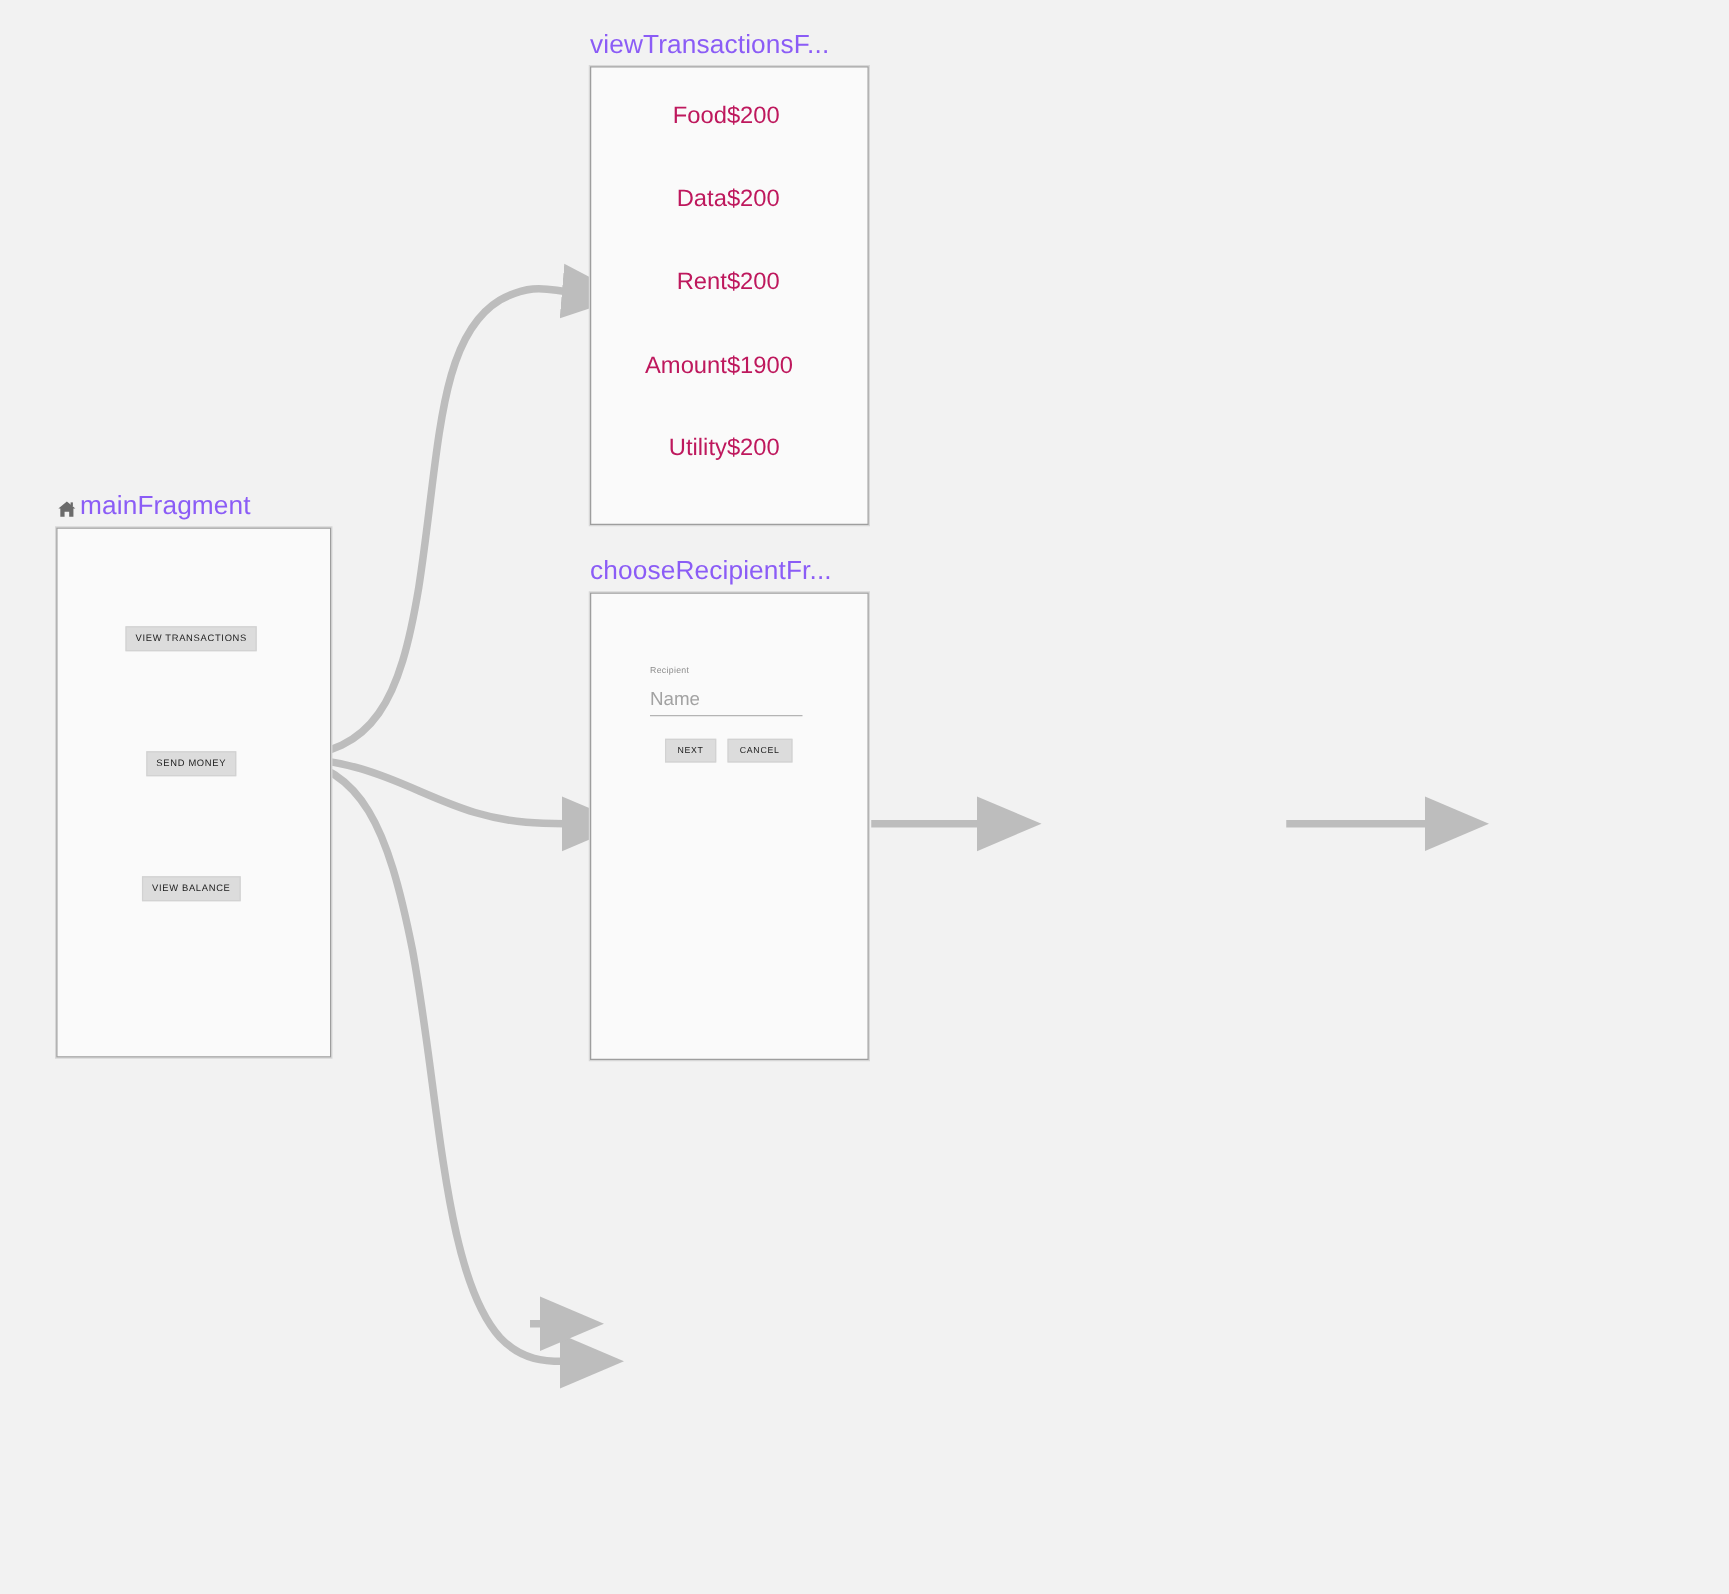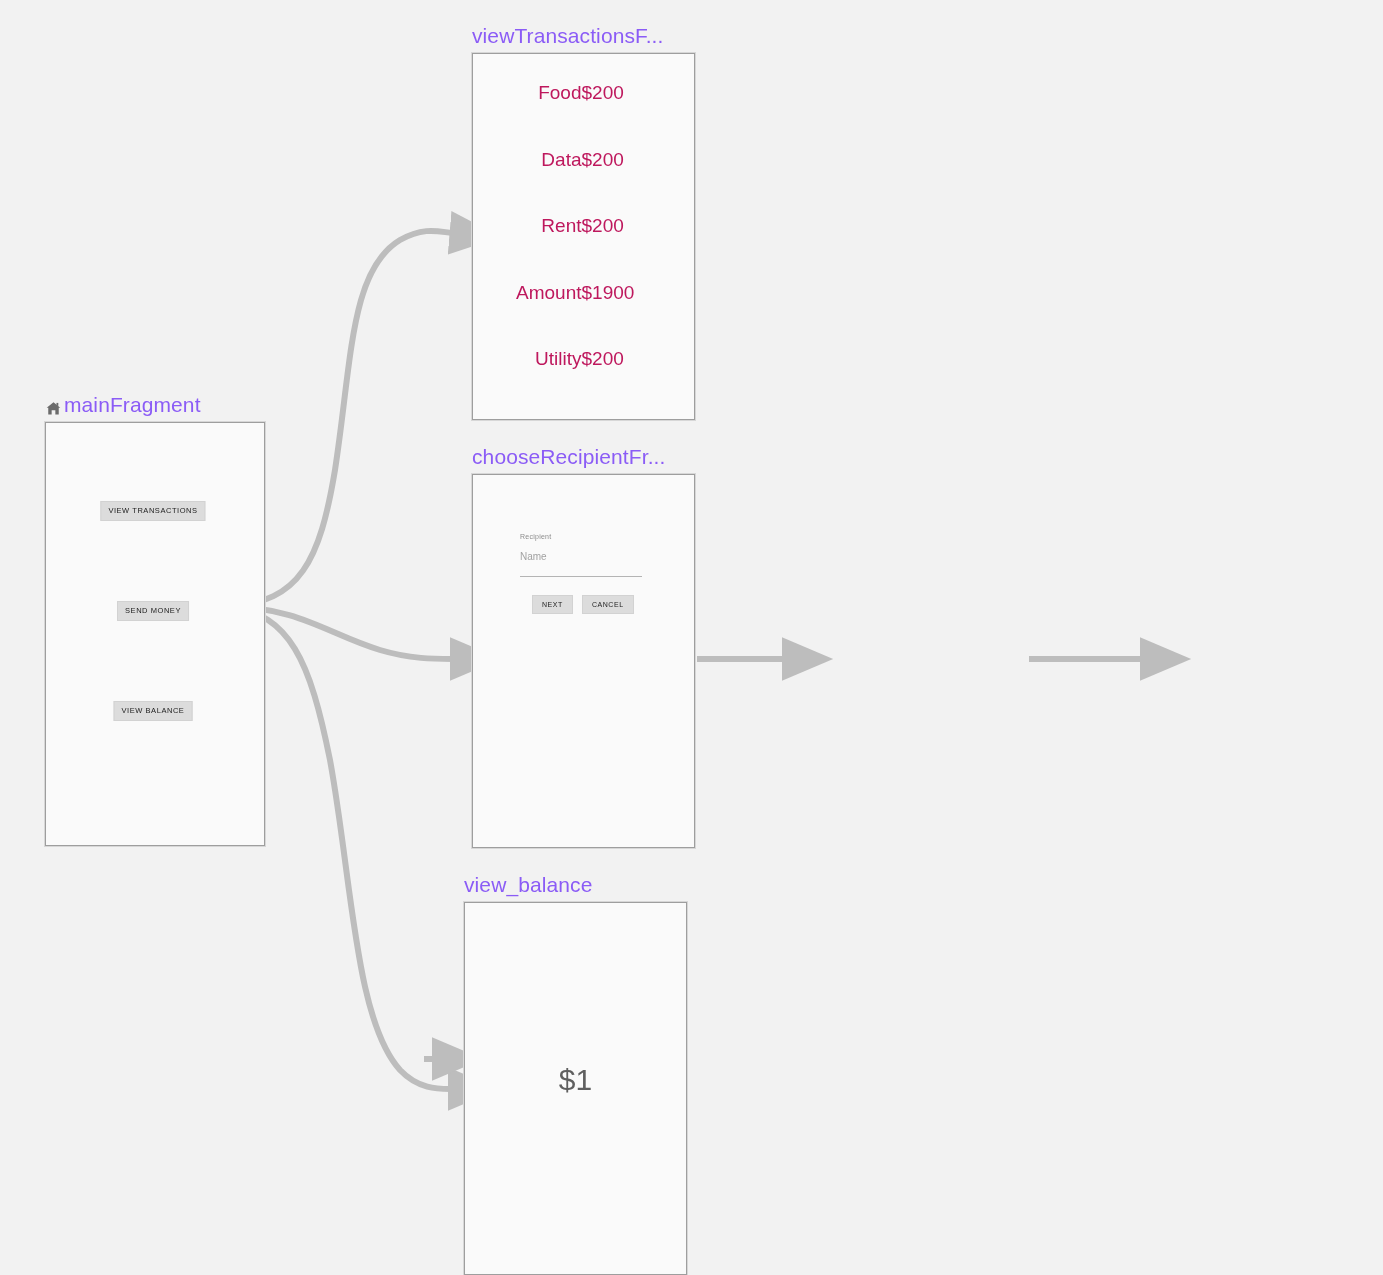--- a/index.html
+++ b/index.html
@@ -123,24 +123,24 @@
     width: 144px;
   }
   .form-caption {
     font-size: 7px;
     color: #8c8c8c;
     letter-spacing: 0.25px;
     margin-bottom: 11px;
     font-family: "Liberation Sans", sans-serif;
   }
   .form-input {
-    font-size: 10px;
+    font-size: 15px;
     color: #a2a2a2;
     border-bottom: 1px solid #b4b4b4;
-    padding-bottom: 14px;
+    padding-bottom: 4px;
     width: 122px;
     font-family: "Liberation Sans", sans-serif;
   }
   .form-buttons {
     margin-top: 18px;
     display: flex;
     gap: 9px;
     padding-left: 12px;
   }
   .form-buttons .mini-btn {
@@ -262,20 +262,14 @@
         <div class="form-buttons">
           <div class="mini-btn">NEXT</div>
           <div class="mini-btn">CANCEL</div>
         </div>
       </div>
     </div>
   </div>
 
 
 
-  <div class="node" style="left:464px; top:902px; width:223px; height:373px;">
-    <div class="node-label">view_balance</div>
-    <div class="node-frame">
-      <div class="balance-block">$1</div>
-    </div>
-  </div>
 
 </div>
 
 </body></html>

